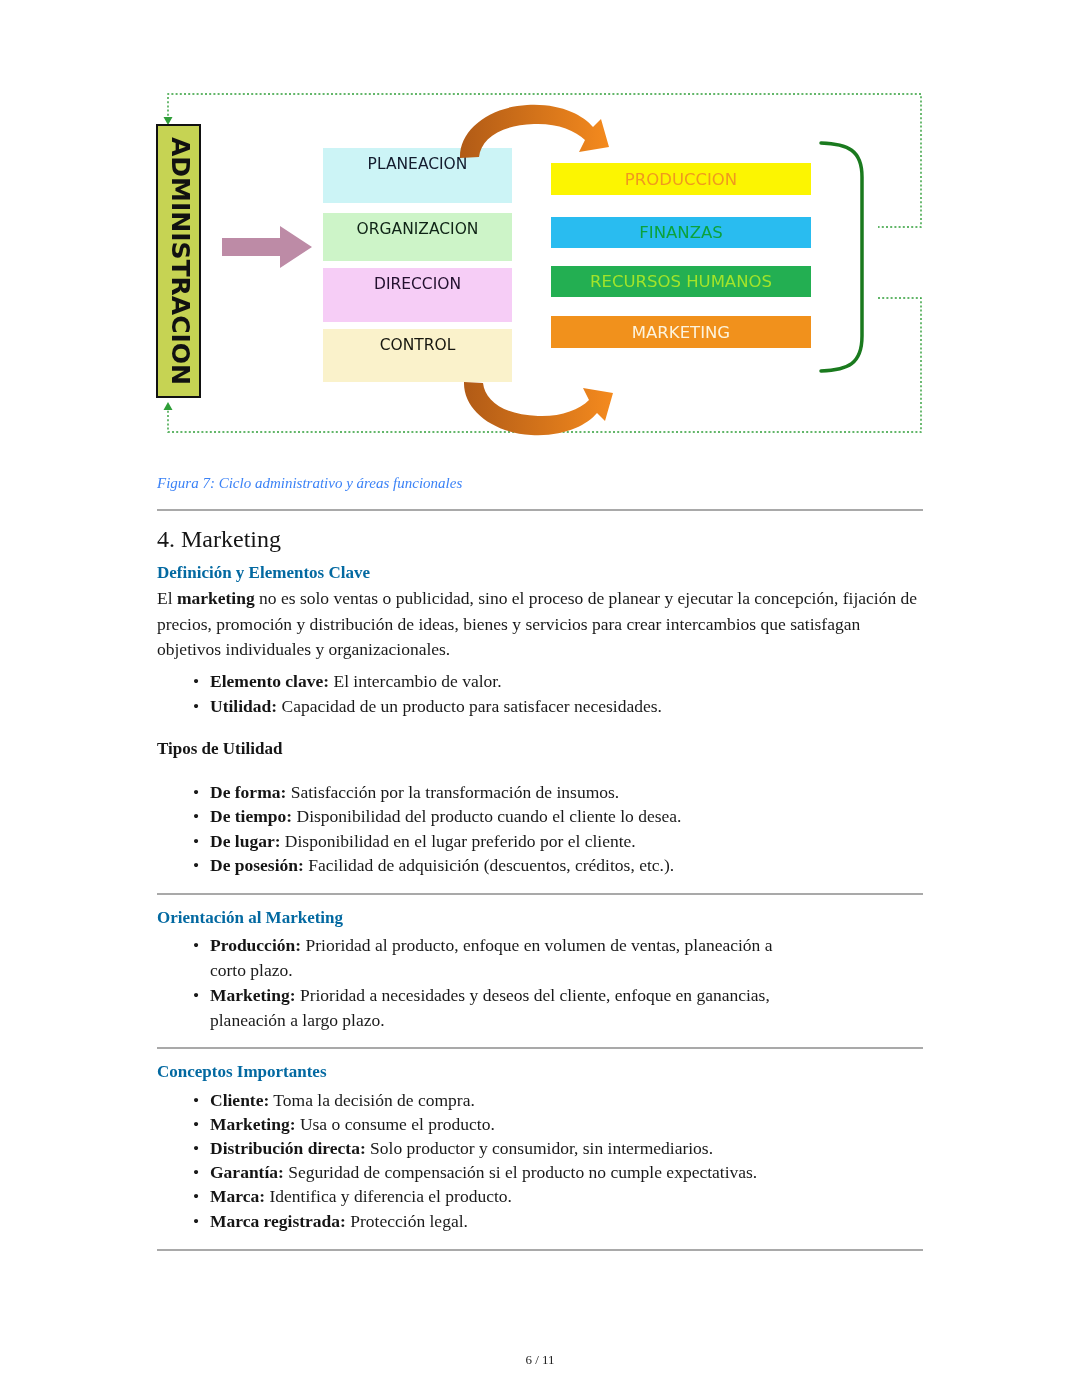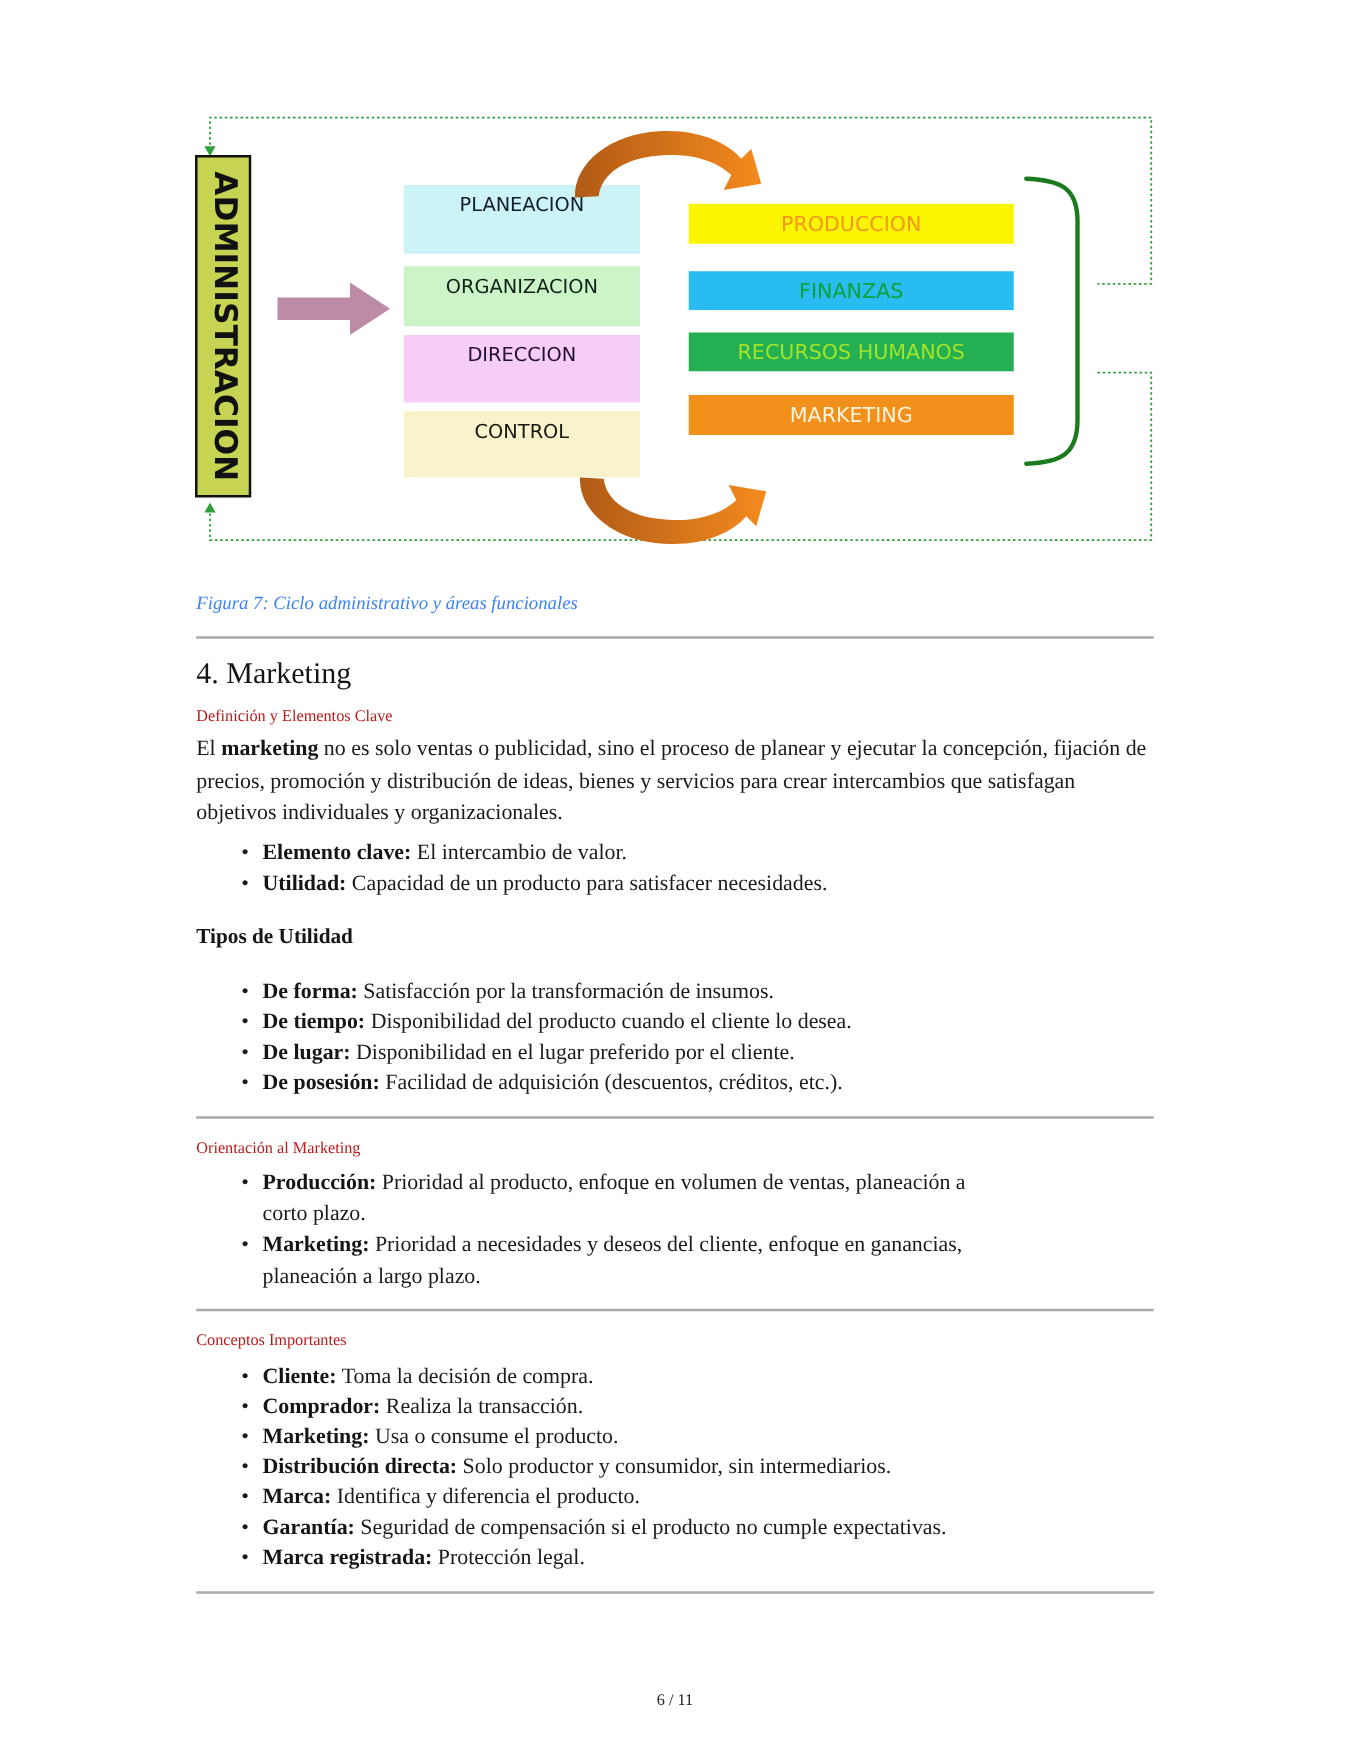--- a/index.html
+++ b/index.html
@@ -5,21 +5,21 @@
   html,body{margin:0;padding:0;background:#ffffff;}
   .page{position:relative;width:1080px;height:1397px;background:#fff;
         font-family:"Liberation Serif",serif;color:#1a1a1a;overflow:hidden;}
   .figure{position:absolute;left:140px;top:80px;}
   .caption{position:absolute;left:157px;top:470px;width:740px;
            font-style:italic;font-size:15px;line-height:26px;color:#3b82f6;}
   .content{position:absolute;left:157px;top:496px;width:766px;}
   hr{border:none;border-top:2px solid #a9a9a9;margin:0;width:766px;}
   .hr1{margin-top:13px}.hr2{margin-top:15px}.hr3{margin-top:14px}.hr4{margin-top:16px}
   .title{font-size:24px;line-height:30px;font-weight:normal;margin:13px 0 0;color:#151515;}
-  .sec{font-size:13px;line-height:26px;font-weight:normal;margin:6px 0 0;color:#b91c1c;}
+  .sec{font-size:17px;line-height:26px;font-weight:bold;margin:6px 0 0;color:#0369a1;}
   .mt10{margin-top:10px}
   .sub{font-size:17px;line-height:22px;font-weight:bold;margin:18px 0 0;color:#151515;}
   .body-p{font-size:17.5px;line-height:25.5px;margin:0;}
   ul{list-style:none;margin:0;padding:0 0 0 53px;font-size:17.5px;}
   .ul1{margin-top:6px;line-height:25.5px}
   .ul2{margin-top:20px;line-height:24.5px}
   .ul3{margin-top:2px;line-height:25px}
   .ul4{margin-top:3px;line-height:24.2px}
   li{position:relative;}
   li::before{content:"\2022";position:absolute;left:-17px;color:#1a1a1a;}
@@ -113,25 +113,24 @@
       <li><b>Producción:</b><span> Prioridad al producto, enfoque en volumen de ventas, planeación a</span><br><span>corto plazo.</span></li>
       <li><b>Marketing:</b><span> Prioridad a necesidades y deseos del cliente, enfoque en ganancias,</span><br><span>planeación a largo plazo.</span></li>
     </ul>
 
     <hr class="hr3">
 
     <h2 class="sec mt10">Conceptos Importantes</h2>
 
     <ul class="ul4">
       <li><b>Cliente:</b><span> Toma la decisión de compra.</span></li>
-      <li><b>Comprador:</b><span> Realiza la transacción.</span></li>
       <li><b>Marketing:</b><span> Usa o consume el producto.</span></li>
       <li><b>Distribución directa:</b><span> Solo productor y consumidor, sin intermediarios.</span></li>
+      <li><b>Garantía:</b><span> Seguridad de compensación si el producto no cumple expectativas.</span></li>
       <li><b>Marca:</b><span> Identifica y diferencia el producto.</span></li>
-      <li><b>Garantía:</b><span> Seguridad de compensación si el producto no cumple expectativas.</span></li>
       <li><b>Marca registrada:</b><span> Protección legal.</span></li>
     </ul>
 
     <hr class="hr4">
   </div>
 
   <div class="footer">6 / 11</div>
 </div>
 
 </body></html>

